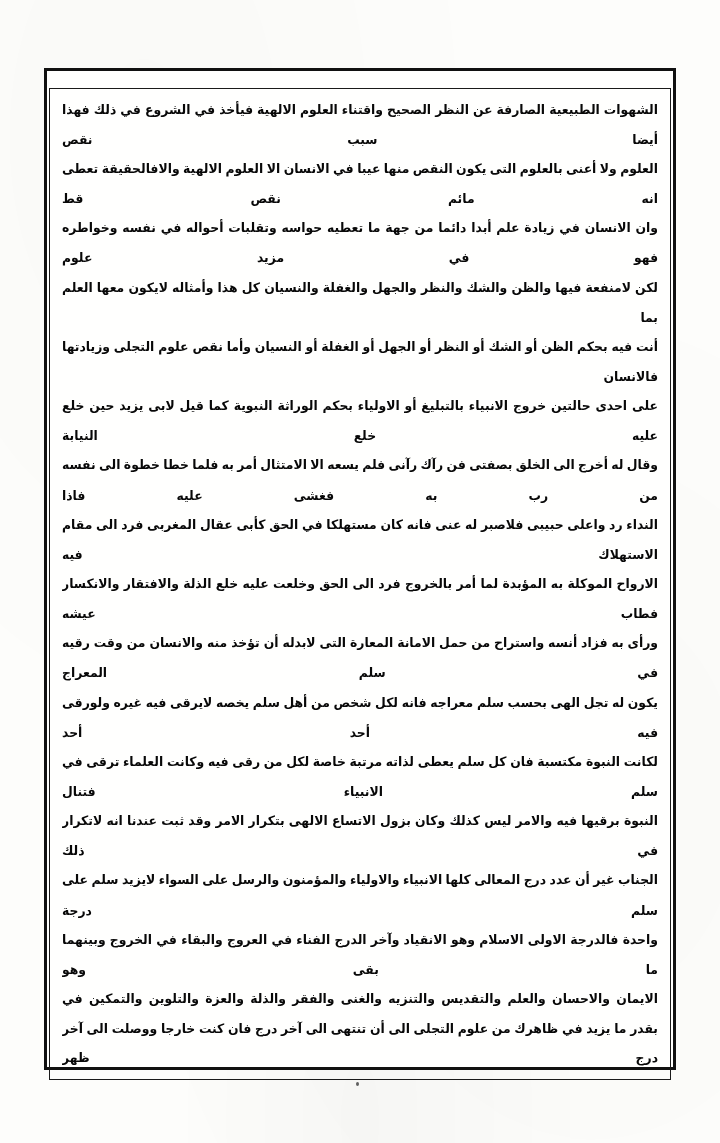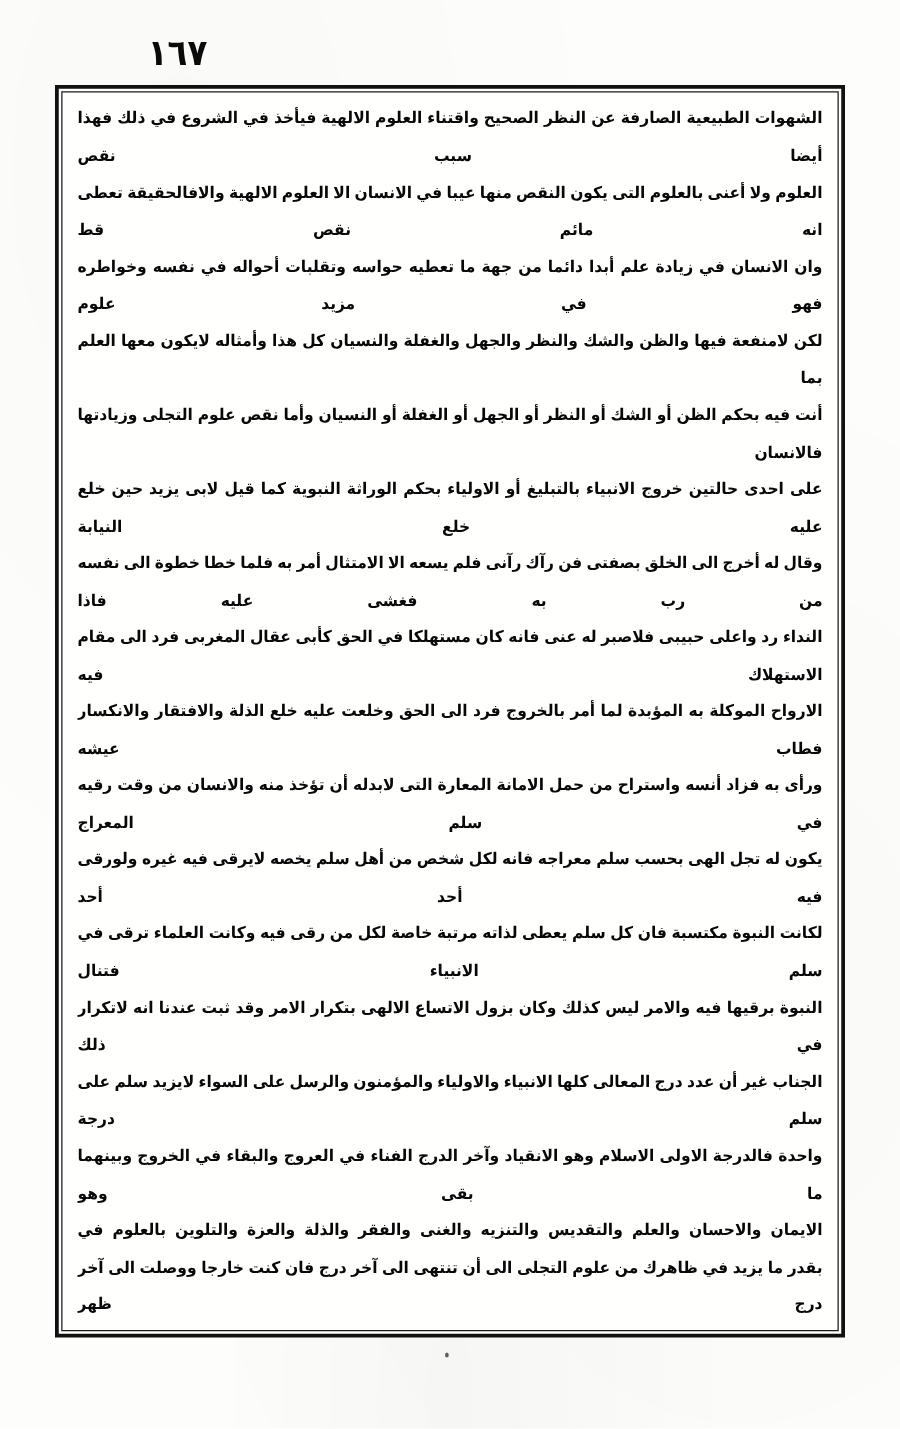--- a/index.html
+++ b/index.html
@@ -69,20 +69,21 @@
     padding: 2px;
     background: #fffffe;
   }
   #frame-inner {
     width: 100%;
     height: 100%;
     box-sizing: border-box;
     border: 1px solid #1a1a1a;
     padding: 6px 12px 4px 12px;
     overflow: hidden;
+    margin-top: 15px;
   }
 
   
   #prose {
     direction: rtl;
     text-align: justify;
     text-align-last: justify;
     font-family: "DejaVu Sans", sans-serif;
     font-size: 12.4px;
     line-height: 28.5px;
@@ -119,44 +120,41 @@
     opacity: .8;
   }
 </style>
 </head>
 <body>
 
 <div id="page">
 
   <div id="paper-grain"></div>
 
-  <div id="folio">
-    <span class="num">١٦٧</span>
-  </div>
 
   <div id="frame">
     <div id="frame-inner">
 
       <div id="prose">
           <div class="ln"><span class="stretch">الشهوات الطبيعية الصارفة عن النظر الصحيح واقتناء العلوم الالهية فيأخذ في الشروع في ذلك فهذا أيضا سبب نقص</span></div>
           <div class="ln"><span class="stretch">العلوم ولا أعنى بالعلوم التى يكون النقص منها عيبا في الانسان الا العلوم الالهية والافالحقيقة تعطى انه مائم نقص قط</span></div>
           <div class="ln"><span class="stretch">وان الانسان في زيادة علم أبدا دائما من جهة ما تعطيه حواسه وتقلبات أحواله في نفسه وخواطره فهو في مزيد علوم</span></div>
           <div class="ln"><span class="stretch">لكن لامنفعة فيها والظن والشك والنظر والجهل والغفلة والنسيان كل هذا وأمثاله لايكون معها العلم بما</span></div>
           <div class="ln"><span class="stretch">أنت فيه بحكم الظن أو الشك أو النظر أو الجهل أو الغفلة أو النسيان وأما نقص علوم التجلى وزيادتها فالانسان</span></div>
           <div class="ln"><span class="stretch">على احدى حالتين خروج الانبياء بالتبليغ أو الاولياء بحكم الوراثة النبوية كما قيل لابى يزيد حين خلع عليه خلع النيابة</span></div>
           <div class="ln"><span class="stretch">وقال له أخرج الى الخلق بصفتى فن رآك رآنى فلم يسعه الا الامتثال أمر به فلما خطا خطوة الى نفسه من رب به فغشى عليه فاذا</span></div>
           <div class="ln"><span class="stretch">النداء رد واعلى حبيبى فلاصبر له عنى فانه كان مستهلكا في الحق كأبى عقال المغربى فرد الى مقام الاستهلاك فيه</span></div>
           <div class="ln"><span class="stretch">الارواح الموكلة به المؤبدة لما أمر بالخروج فرد الى الحق وخلعت عليه خلع الذلة والافتقار والانكسار فطاب عيشه</span></div>
           <div class="ln"><span class="stretch">ورأى به فزاد أنسه واستراح من حمل الامانة المعارة التى لابدله أن تؤخذ منه والانسان من وقت رقيه في سلم المعراج</span></div>
           <div class="ln"><span class="stretch">يكون له تجل الهى بحسب سلم معراجه فانه لكل شخص من أهل سلم يخصه لايرقى فيه غيره ولورقى فيه أحد أحد</span></div>
           <div class="ln"><span class="stretch">لكانت النبوة مكتسبة فان كل سلم يعطى لذاته مرتبة خاصة لكل من رقى فيه وكانت العلماء ترقى في سلم الانبياء فتنال</span></div>
           <div class="ln"><span class="stretch">النبوة برقيها فيه والامر ليس كذلك وكان بزول الاتساع الالهى بتكرار الامر وقد ثبت عندنا انه لاتكرار في ذلك</span></div>
           <div class="ln"><span class="stretch">الجناب غير أن عدد درج المعالى كلها الانبياء والاولياء والمؤمنون والرسل على السواء لايزيد سلم على سلم درجة</span></div>
           <div class="ln"><span class="stretch">واحدة فالدرجة الاولى الاسلام وهو الانقياد وآخر الدرج الفناء في العروج والبقاء في الخروج وبينهما ما بقى وهو</span></div>
-          <div class="ln"><span class="stretch">الايمان والاحسان والعلم والتقديس والتنزيه والغنى والفقر والذلة والعزة والتلوين بالعلوم في</span></div>
+          <div class="ln"><span class="stretch">الايمان والاحسان والعلم والتقديس والتنزيه والغنى والفقر والذلة والعزة والتلوين والتمكين في</span></div>
           <div class="ln"><span class="stretch">بقدر ما يزيد في ظاهرك من علوم التجلى الى أن تنتهى الى آخر درج فان كنت خارجا ووصلت الى آخر درج ظهر</span></div>
         </div>
 
     </div>
   </div>
 
   <div id="speck"></div>
 
 </div>
 

